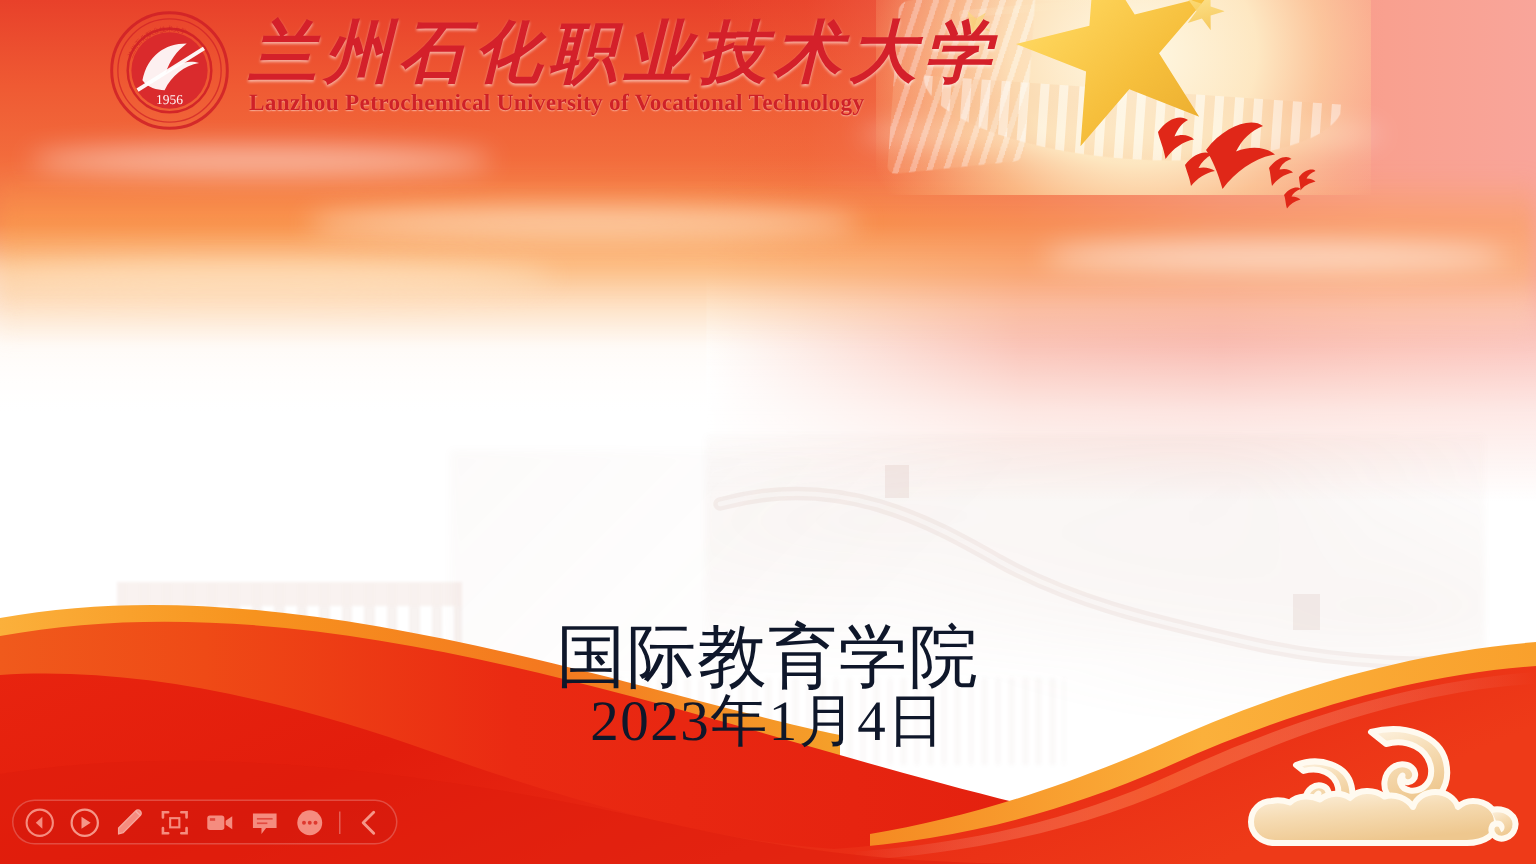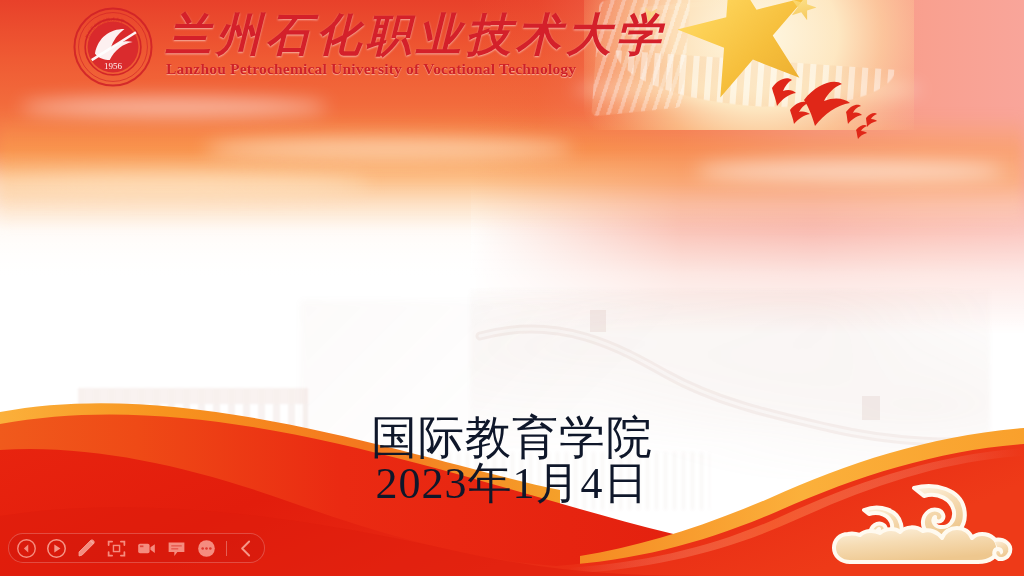--- a/index.html
+++ b/index.html
@@ -206,21 +206,21 @@
     text-shadow:0 2px 3px rgba(255,255,255,0.6);
     white-space:nowrap;
   }
   .sub-block {
     position:absolute; left:0; right:0; top:415px;
     text-align:center;
     font-family:"Liberation Serif", serif;
     color:#0f172a;
   }
   .sub-line { font-size:46px; line-height:1.02; letter-spacing:1px; }
-  .sub-line.date { font-size:44px; }
+  .sub-line.date { font-size:38px; }
 
   
   .toolbar {
     position:absolute; left:8px; bottom:13px;
     height:30px; padding:0 7px;
     display:flex; align-items:center; gap:9px;
     border:1px solid rgba(255,255,255,0.22);
     border-radius:16px;
     background:rgba(190,14,14,0.18);
   }

